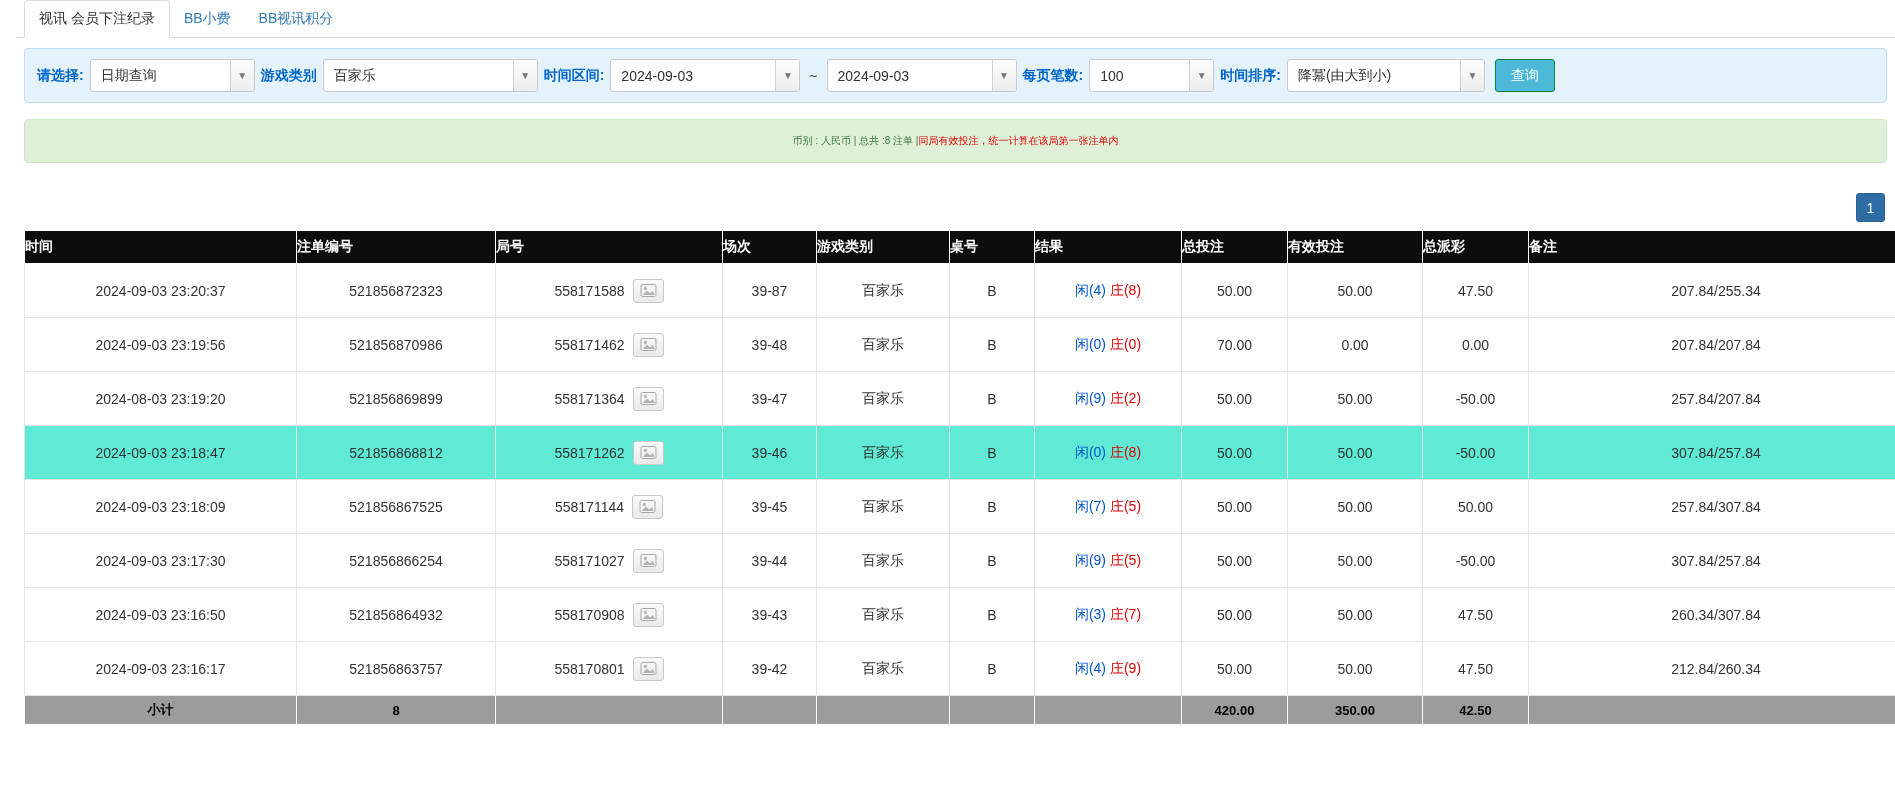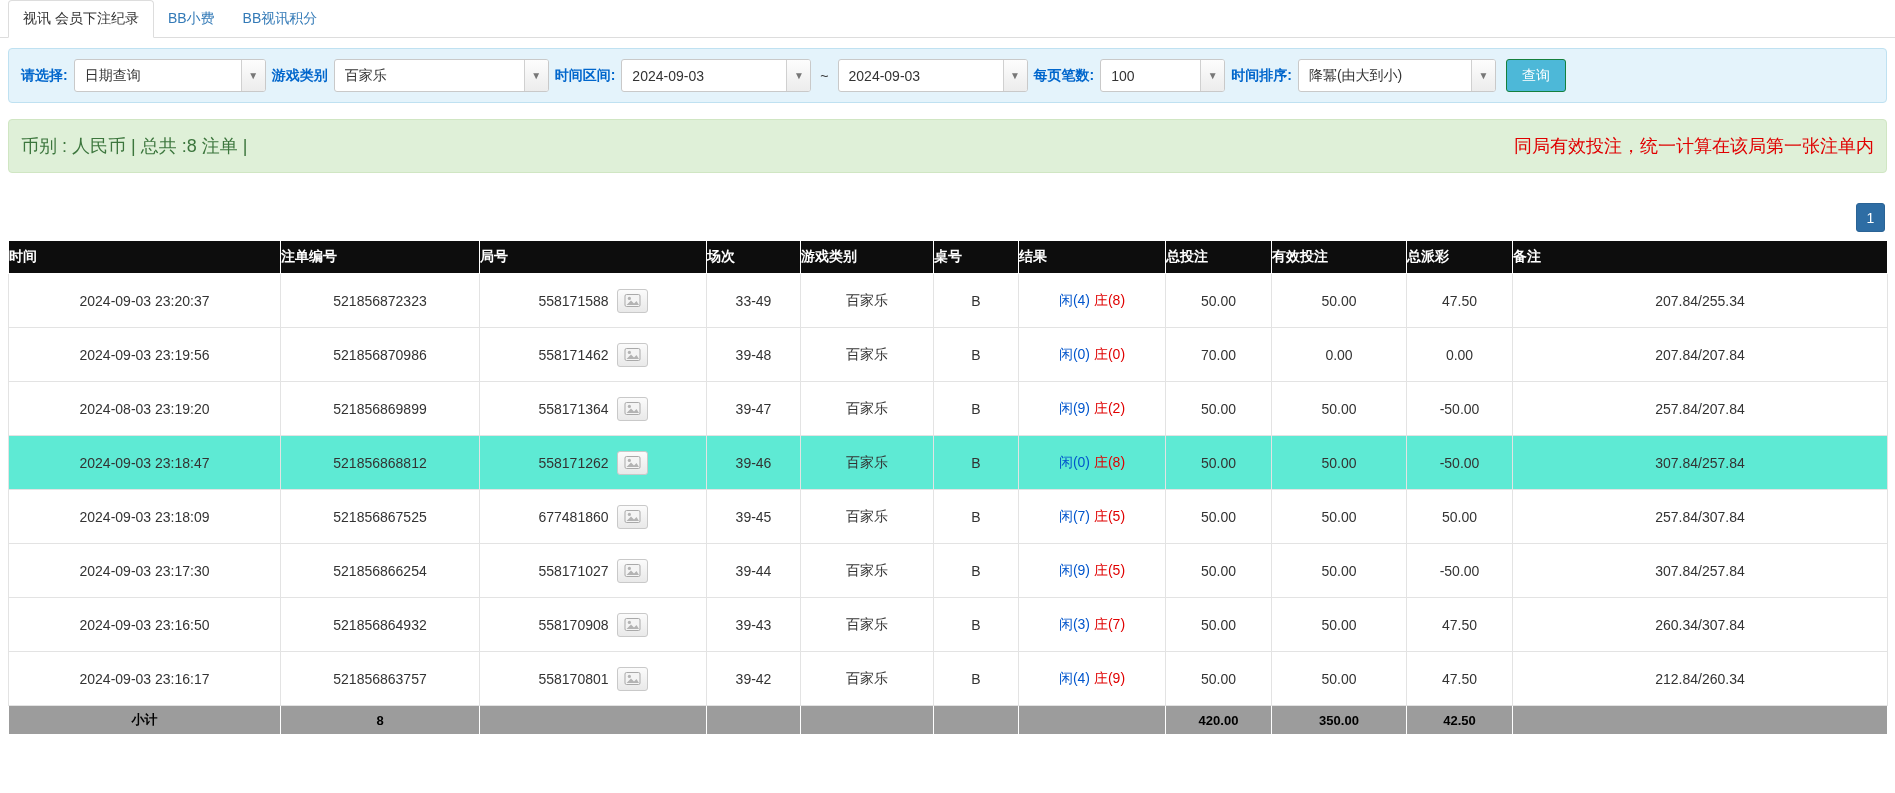--- a/index.html
+++ b/index.html
@@ -4,21 +4,21 @@
 <style>
   * { box-sizing: border-box; margin: 0; padding: 0; }
   html, body { width: 1895px; height: 793px; }
   body {
     background: #fff;
     font-family: "Liberation Sans", "DejaVu Sans", sans-serif;
     font-size: 14px;
     color: #333;
     overflow: hidden;
   }
-  .page { width: 1895px; height: 793px; }
+  .page { width: 1895px; height: 793px; padding-left: 16px; }
 
   
   .tabbar {
     display: flex;
     align-items: flex-end;
     border-bottom: 1px solid #ddd;
     padding-left: 8px;
     height: 38px;
   }
   .tab {
@@ -79,21 +79,21 @@
     width: 24px;
     flex: 0 0 24px;
     border-left: 1px solid #d0d0d0;
     background: linear-gradient(#fdfdfd, #ececec);
     display: flex;
     align-items: center;
     justify-content: center;
     color: #777;
     font-size: 10px;
   }
-  .w165 { width: 192px; } .w215 { width: 215px; } .w190 { width: 190px; }
+  .w165 { width: 165px; } .w215 { width: 215px; } .w190 { width: 190px; }
   .w125 { width: 125px; } .w198 { width: 198px; }
   .tilde { color: #333; padding: 0 3px; }
   .search-btn {
     background: #4db8d8;
     border: 1px solid #15803d;
     color: #fff;
     border-radius: 3px;
     height: 33px;
     padding: 0 15px;
     font-size: 14px;
@@ -102,23 +102,23 @@
   }
 
   
   .summary {
     margin: 16px 8px 0 8px;
     background: #dff0d8;
     border: 1px solid #d0e6c3;
     border-radius: 4px;
     padding: 14px 12px;
     display: flex;
-    justify-content: space-between;
+    justify-content: center;
     align-items: center;
-    font-size: 18px;
+    font-size: 10px;
   }
   .sum-left { color: #3c763d; }
   .sum-right { color: #e00000; }
 
   
   .pager {
     display: flex;
     justify-content: flex-end;
     margin: 30px 10px 8px 0;
   }
@@ -279,21 +279,21 @@
           <td>2024-09-03 23:20:37</td>
           <td>521856872323</td>
           <td><span class="round-cell-inner">
               <span>558171588</span>
               <button class="round-icon-btn"><span><svg width="17" height="15" viewBox="0 0 17 15">
                     <rect x="1" y="1.5" width="15" height="12" rx="1.5" fill="#f4f4f4" stroke="#a9a9a9"></rect>
                     <circle cx="5.4" cy="5.4" r="1.6" fill="#b3b3b3"></circle>
                     <path d="M2.5 12 L7 7.5 L10 10.5 L12.5 8 L15 12 Z" fill="#b3b3b3"></path>
                   </svg></span></button>
             </span></td>
-          <td>33-49</td>
+          <td>39-87</td>
           <td>百家乐</td>
           <td>B</td>
           <td><span class="player">闲(4)</span> <span class="banker">庄(8)</span></td>
           <td class="blue-val">50.00</td>
           <td>50.00</td>
           <td>47.50</td>
           <td>207.84/255.34</td>
         </tr>
         <tr>
           <td>2024-09-03 23:19:56</td>
@@ -352,21 +352,21 @@
           <td><span class="player">闲(0)</span> <span class="banker">庄(8)</span></td>
           <td class="blue-val">50.00</td>
           <td>50.00</td>
           <td class="neg">-50.00</td>
           <td>307.84/257.84</td>
         </tr>
         <tr>
           <td>2024-09-03 23:18:09</td>
           <td>521856867525</td>
           <td><span class="round-cell-inner">
-              <span>677481860</span>
+              <span>558171144</span>
               <button class="round-icon-btn"><span><svg width="17" height="15" viewBox="0 0 17 15">
                     <rect x="1" y="1.5" width="15" height="12" rx="1.5" fill="#f4f4f4" stroke="#a9a9a9"></rect>
                     <circle cx="5.4" cy="5.4" r="1.6" fill="#b3b3b3"></circle>
                     <path d="M2.5 12 L7 7.5 L10 10.5 L12.5 8 L15 12 Z" fill="#b3b3b3"></path>
                   </svg></span></button>
             </span></td>
           <td>39-45</td>
           <td>百家乐</td>
           <td>B</td>
           <td><span class="player">闲(7)</span> <span class="banker">庄(5)</span></td>

